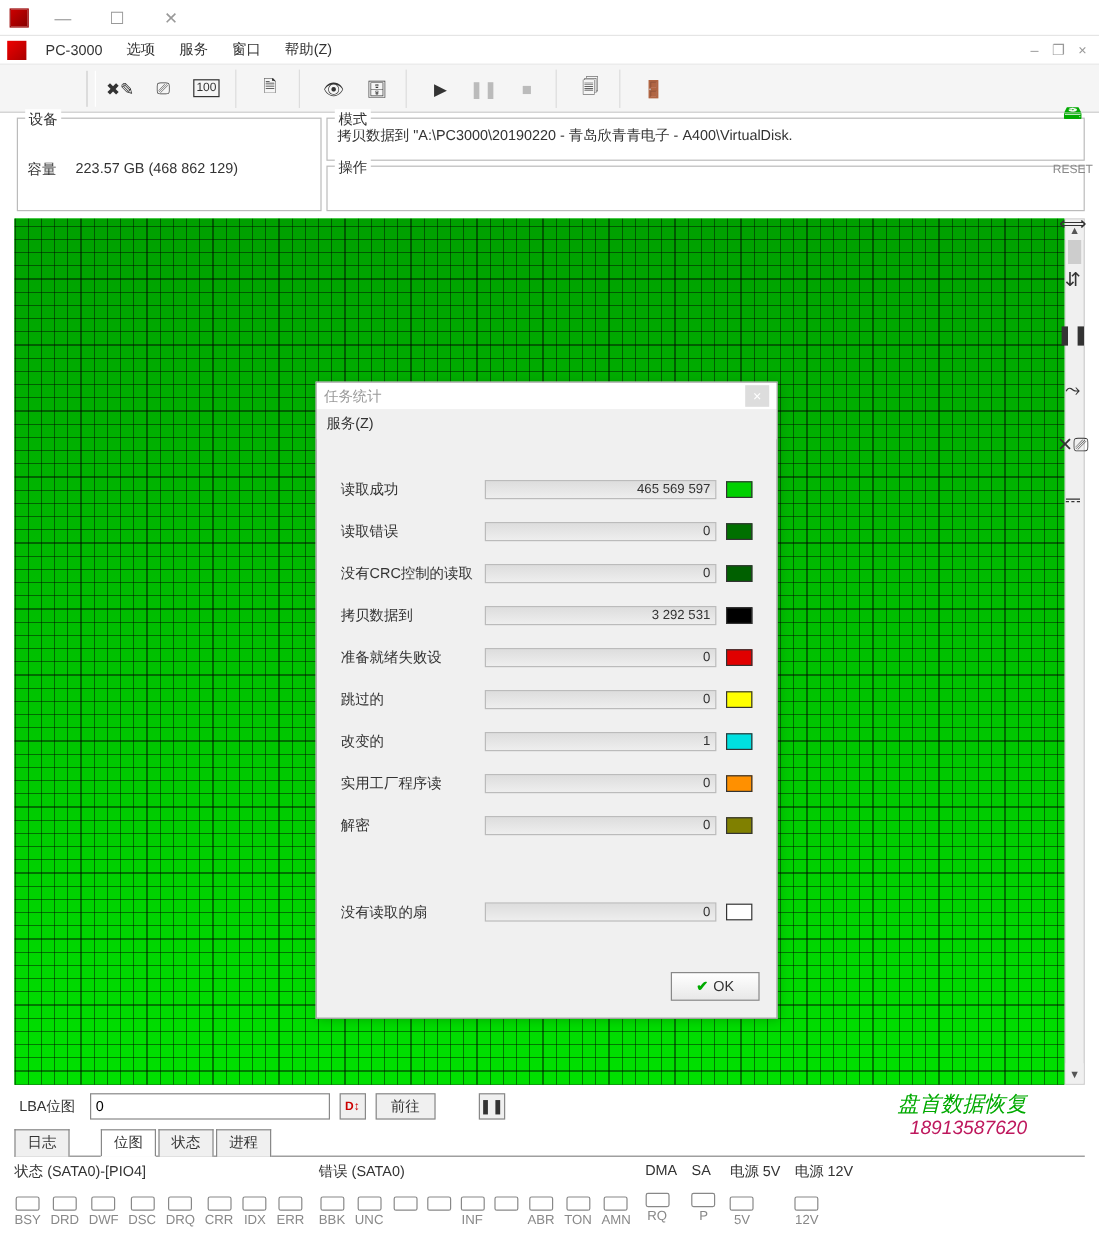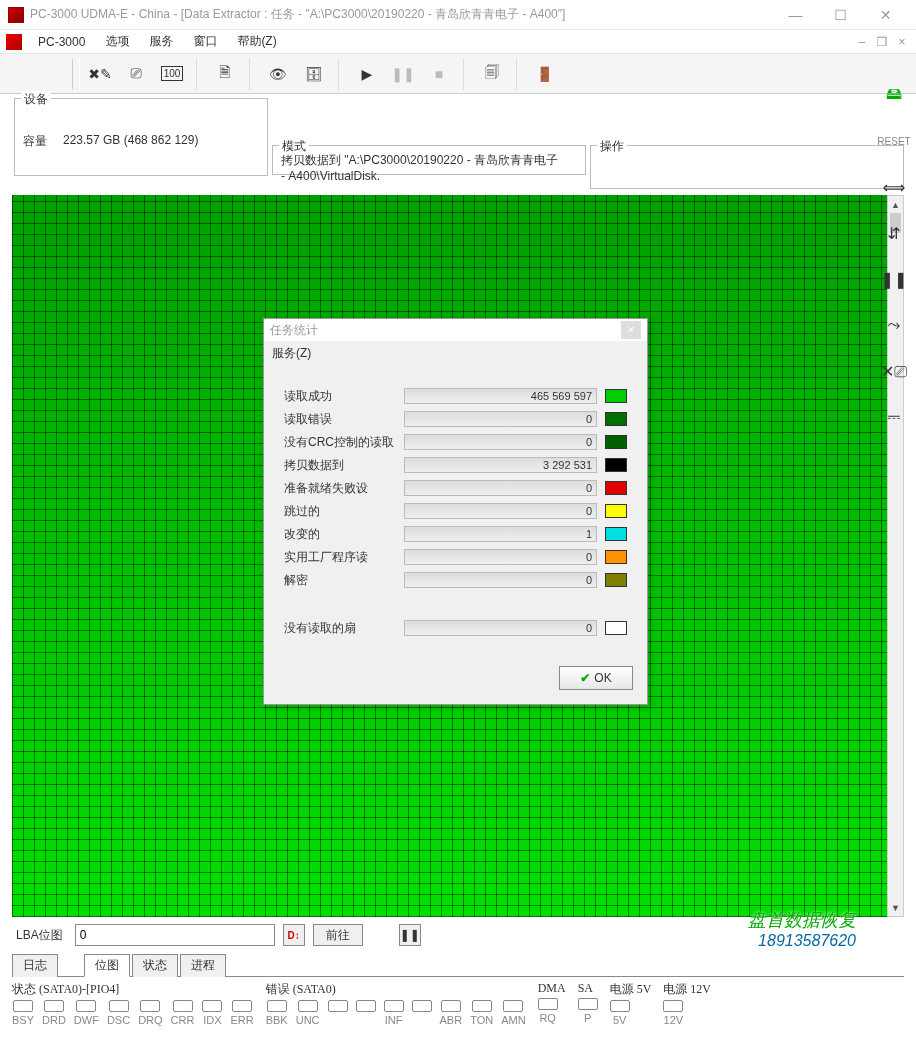--- a/index.html
+++ b/index.html
@@ -26,21 +26,21 @@
 .toolbar .tgroup { display: flex; gap: 4px; margin-right: 12px; padding-right: 8px; border-right: 1px solid #ddd; }
 .toolbar .tgroup:last-child { border: none; }
 
 
 .info-panels { display: flex; padding: 4px 12px 4px 14px; gap: 4px; }
 .panel { border: 1px solid #bbb; position: relative; padding: 8px 24px 4px 8px; font-size: 12px; }
 .panel .panel-title { position: absolute; top: -8px; left: 6px; background: #fff; padding: 0 3px; color: #333; }
 .panel.device { width: 254px; height: 78px; }
 .panel.mode { flex: 1; height: 30px; padding-top: 6px; }
 .panel.op { flex: 1; height: 44px; }
-.right-panels { flex: 1; display: flex; flex-direction: row; gap: 4px; margin-top: 47px; }
+.right-panels { flex: 1; display: flex; flex-direction: column; gap: 4px; }
 .panel .row { display: flex; margin: 2px 0; font-size: 12px; }
 .panel .row .lbl { width: 40px; }
 
 
 .main-area { position: relative; margin: 2px 12px 4px 12px; height: 722px; display: flex; }
 .map-canvas { flex: 1; background: #00c000; position: relative; overflow: hidden; }
 .map-grid { position: absolute; inset: 0; background-image:
   repeating-linear-gradient(0deg, rgba(0,0,0,.45) 0 1px, transparent 1px 11px),
   repeating-linear-gradient(90deg, rgba(0,0,0,.45) 0 1px, transparent 1px 11px),
   linear-gradient(#00a000,#00e000);
@@ -62,50 +62,49 @@
 .lba-bar .btn { height: 22px; padding: 0 12px; border: 1px solid #888; background: #f0f0f0; cursor: pointer; display: flex; align-items: center; }
 .lba-bar .icon-btn { width: 22px; height: 22px; border: 1px solid #888; background: #f0f0f0; display: flex; align-items: center; justify-content: center; cursor: pointer; }
 
 
 .bottom-tabs { margin: 2px 12px; display: flex; gap: 2px; border-bottom: 1px solid #888; }
 .bottom-tabs .tab { padding: 2px 10px; border: 1px solid #888; border-bottom: none; background: #f0f0f0; cursor: pointer; font-size: 12px; position: relative; top: 1px; }
 .bottom-tabs .tab.active { background: #fff; border-bottom: 1px solid #fff; margin-left: 24px; }
 
 
 .status-sections { display: flex; margin: 4px 12px 2px 12px; gap: 12px; font-size: 12px; }
-.status-sections .section-title { margin-bottom: 2px; font-family: Liberation Serif, serif; }
+.status-sections .section-title { margin-bottom: 12px; }
 .led-row { display: flex; gap: 8px; }
 .led { display: flex; flex-direction: column; align-items: center; gap: 2px; }
 .led .box { width: 20px; height: 12px; border: 1px solid #888; background: #fff; border-radius: 2px; }
 .led .label { font-size: 11px; color: #888; }
 
 
 .dialog { position: absolute; left: 263px; top: 318px; width: 385px; background: #f0f0f0; border: 1px solid #999; box-shadow: 2px 2px 8px rgba(0,0,0,.2); }
 .dialog .dlg-title { height: 22px; background: #fff; display: flex; align-items: center; padding: 0 6px; color: #999; font-size: 12px; }
 .dialog .dlg-title .close { margin-left: auto; width: 20px; height: 18px; background: #ddd; color: #fff; display: flex; align-items: center; justify-content: center; font-size: 12px; cursor: pointer; }
 .dialog .dlg-menu { padding: 4px 8px; background: #f0f0f0; color: #333; font-size: 12px; }
 .dialog .dlg-body { padding: 16px 20px; }
-.stat-row { display: flex; align-items: center; margin: 5px 0; height: 18px; }
+.stat-row { display: flex; align-items: center; margin: 17px 0; height: 18px; }
 .stat-row .name { width: 120px; font-size: 12px; }
 .stat-row .bar { flex: 1; height: 16px; background: linear-gradient(#ddd,#eee); border: 1px solid #bbb; position: relative; text-align: right; padding-right: 4px; font-size: 11px; line-height: 14px; }
 .stat-row .swatch { width: 22px; height: 14px; margin-left: 8px; border: 1px solid #333; }
 .dialog .dlg-buttons { padding: 8px 14px 14px; display: flex; justify-content: flex-end; }
 .dialog .ok-btn { width: 74px; height: 24px; border: 1px solid #888; background: linear-gradient(#fff,#e8e8e8); cursor: pointer; display: flex; align-items: center; justify-content: center; gap: 4px; font-size: 12px; }
 .dialog .ok-btn .check { color: #0a0; font-weight: bold; }
 
 
 .watermark { position: absolute; right: 60px; bottom: 92px; text-align: right; color: #0a0; font-size: 18px; font-style: italic; pointer-events: none; text-shadow: 0 0 3px #fff; }
-.watermark .phone { color: #0369a1; font-size: 16px; }
+.watermark .phone { color: #be185d; font-size: 16px; }
 </style>
 </head>
 <body>
 
 <div class="titlebar">
   <div class="app-icon"></div>
-  <div class="title-text">PC-3000 UDMA-E - China - [Data Extractor : 任务 - "A:\PC3000\20190220 - 青岛欣青青电子 - A400"]</div>
   <div class="win-controls">
     <div class="ctrl">—</div>
     <div class="ctrl">☐</div>
     <div class="ctrl">✕</div>
   </div>
 </div>
 
 <div class="menubar">
   <div class="app-icon2"></div>
   <span class="menu-item">PC-3000</span>

